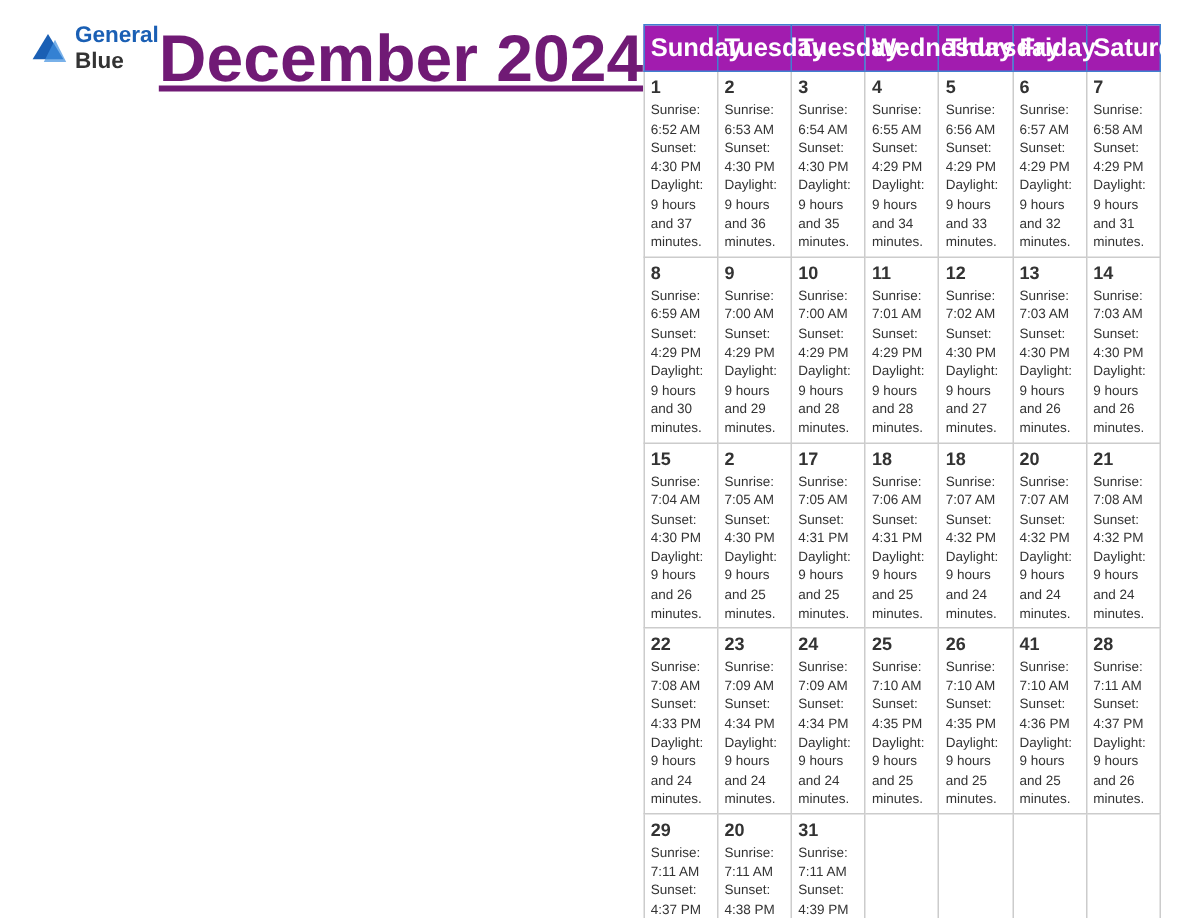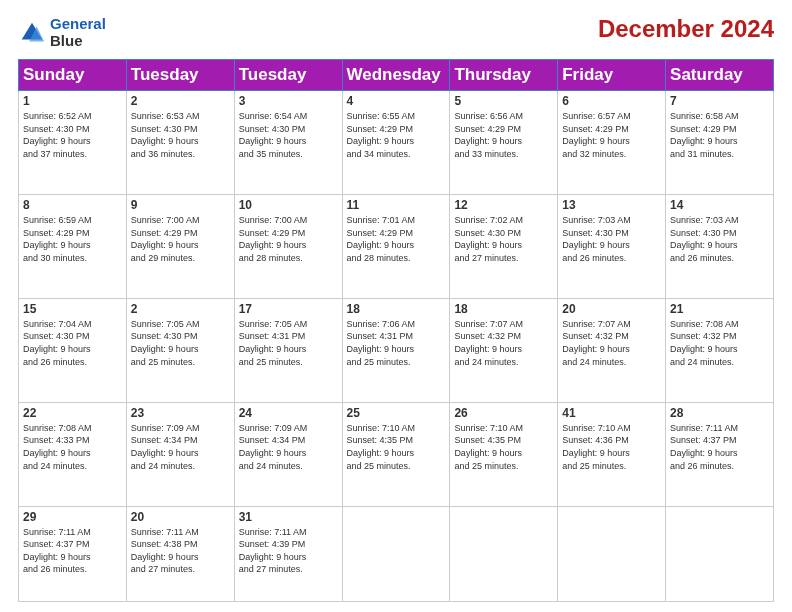--- a/index.html
+++ b/index.html
@@ -8,21 +8,21 @@
       height: 612px;
       font-family: Arial, sans-serif;
       background: #fff;
       overflow: hidden;
     }
     .page {
       width: 792px;
       height: 612px;
       padding: 16px 18px 10px 18px;
       display: flex;
-      flex-direction: column;
+      flex-direction: row;
     }
     .header {
       display: flex;
       justify-content: space-between;
       align-items: flex-start;
       margin-bottom: 10px;
     }
     .logo {
       display: flex;
       align-items: center;
@@ -38,24 +38,25 @@
       color: #1a5fb4;
     }
     .logo-icon {
       width: 28px;
       height: 28px;
     }
     .title-block {
       text-align: right;
     }
     .month-title {
-      font-size: 24px;
-      font-weight: bold;
-      color: #b91c1c;
+      font-size: 44px;
+      font-weight: bold;
+      color: #701a75;
       line-height: 1.1;
+      text-decoration: underline;
     }
     .subtitle {
       font-size: 15px;
       color: #555;
       margin-top: 2px;
     }
     .calendar {
       flex: 1;
       border: 1px solid #ccc;
       border-collapse: collapse;

